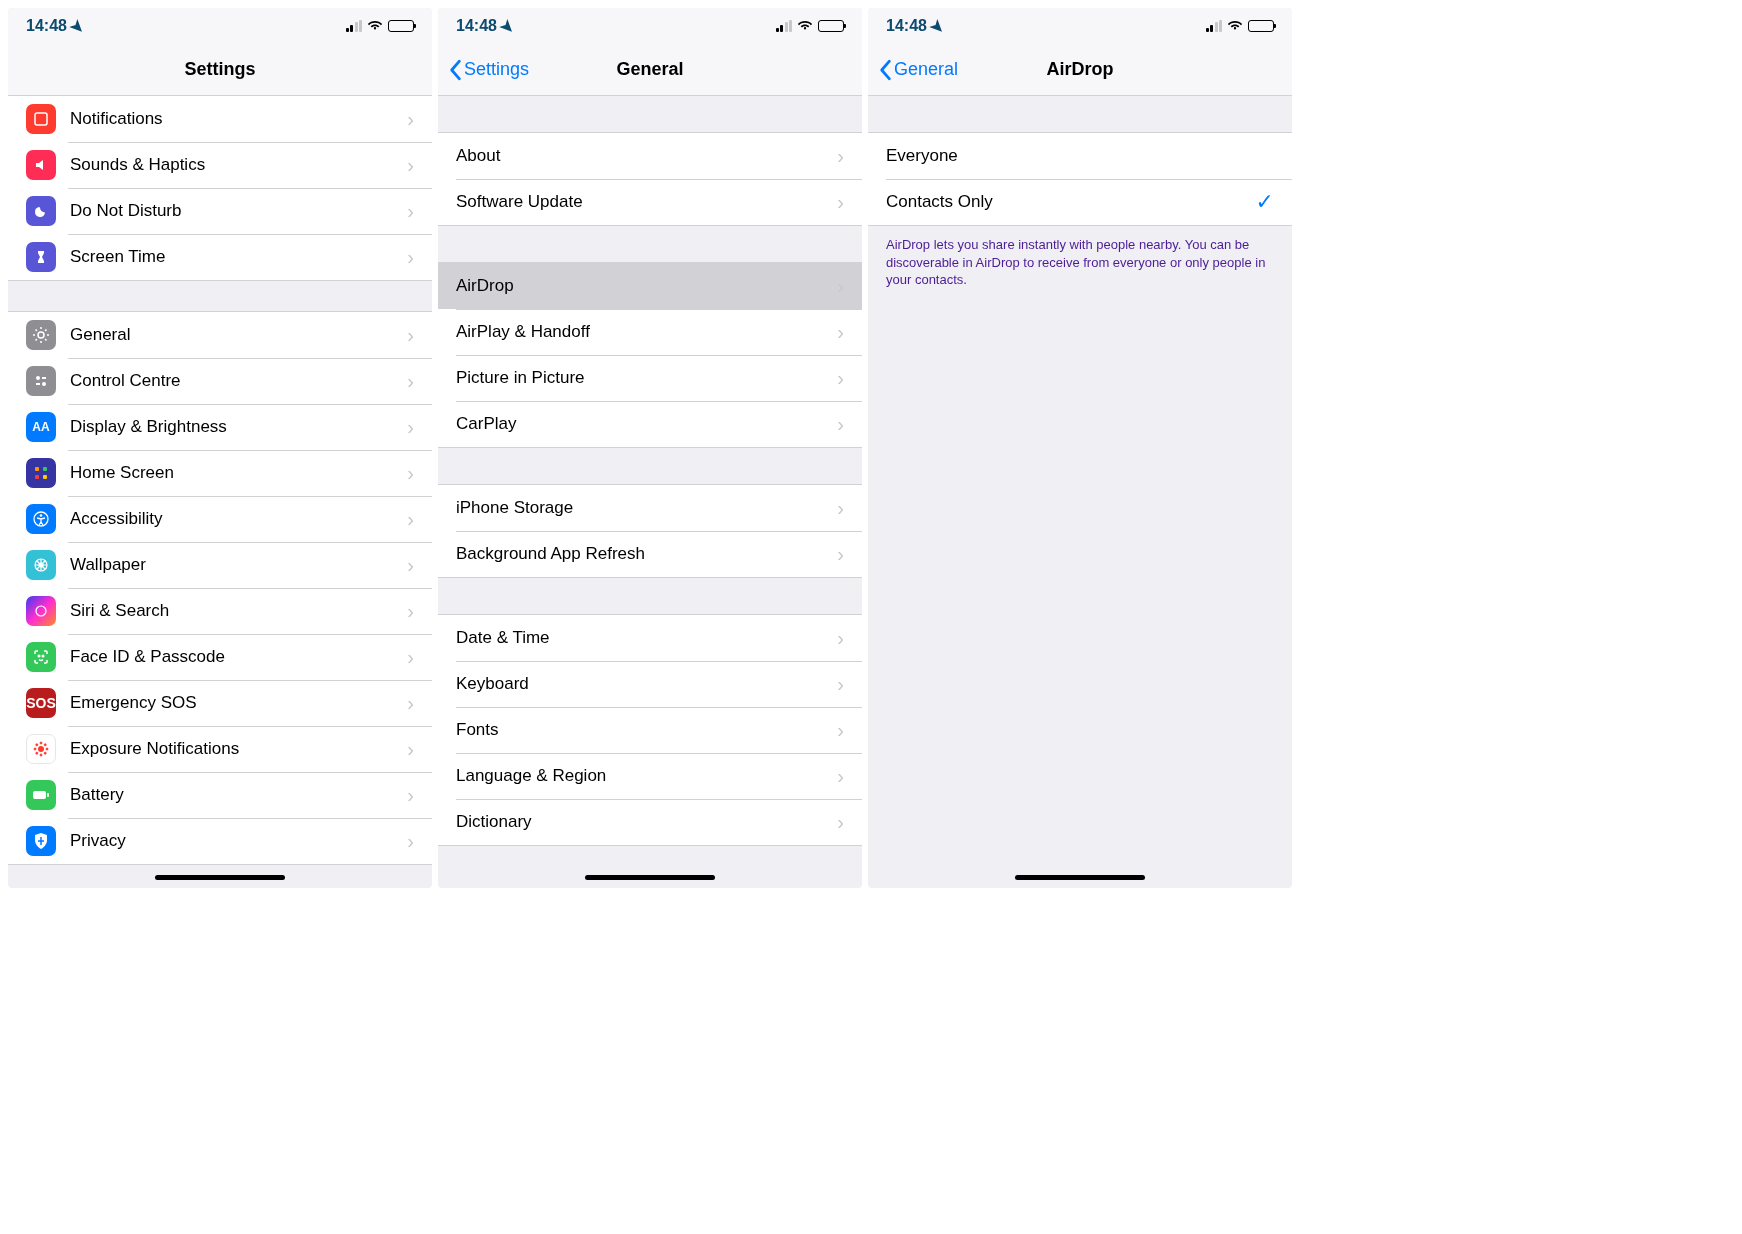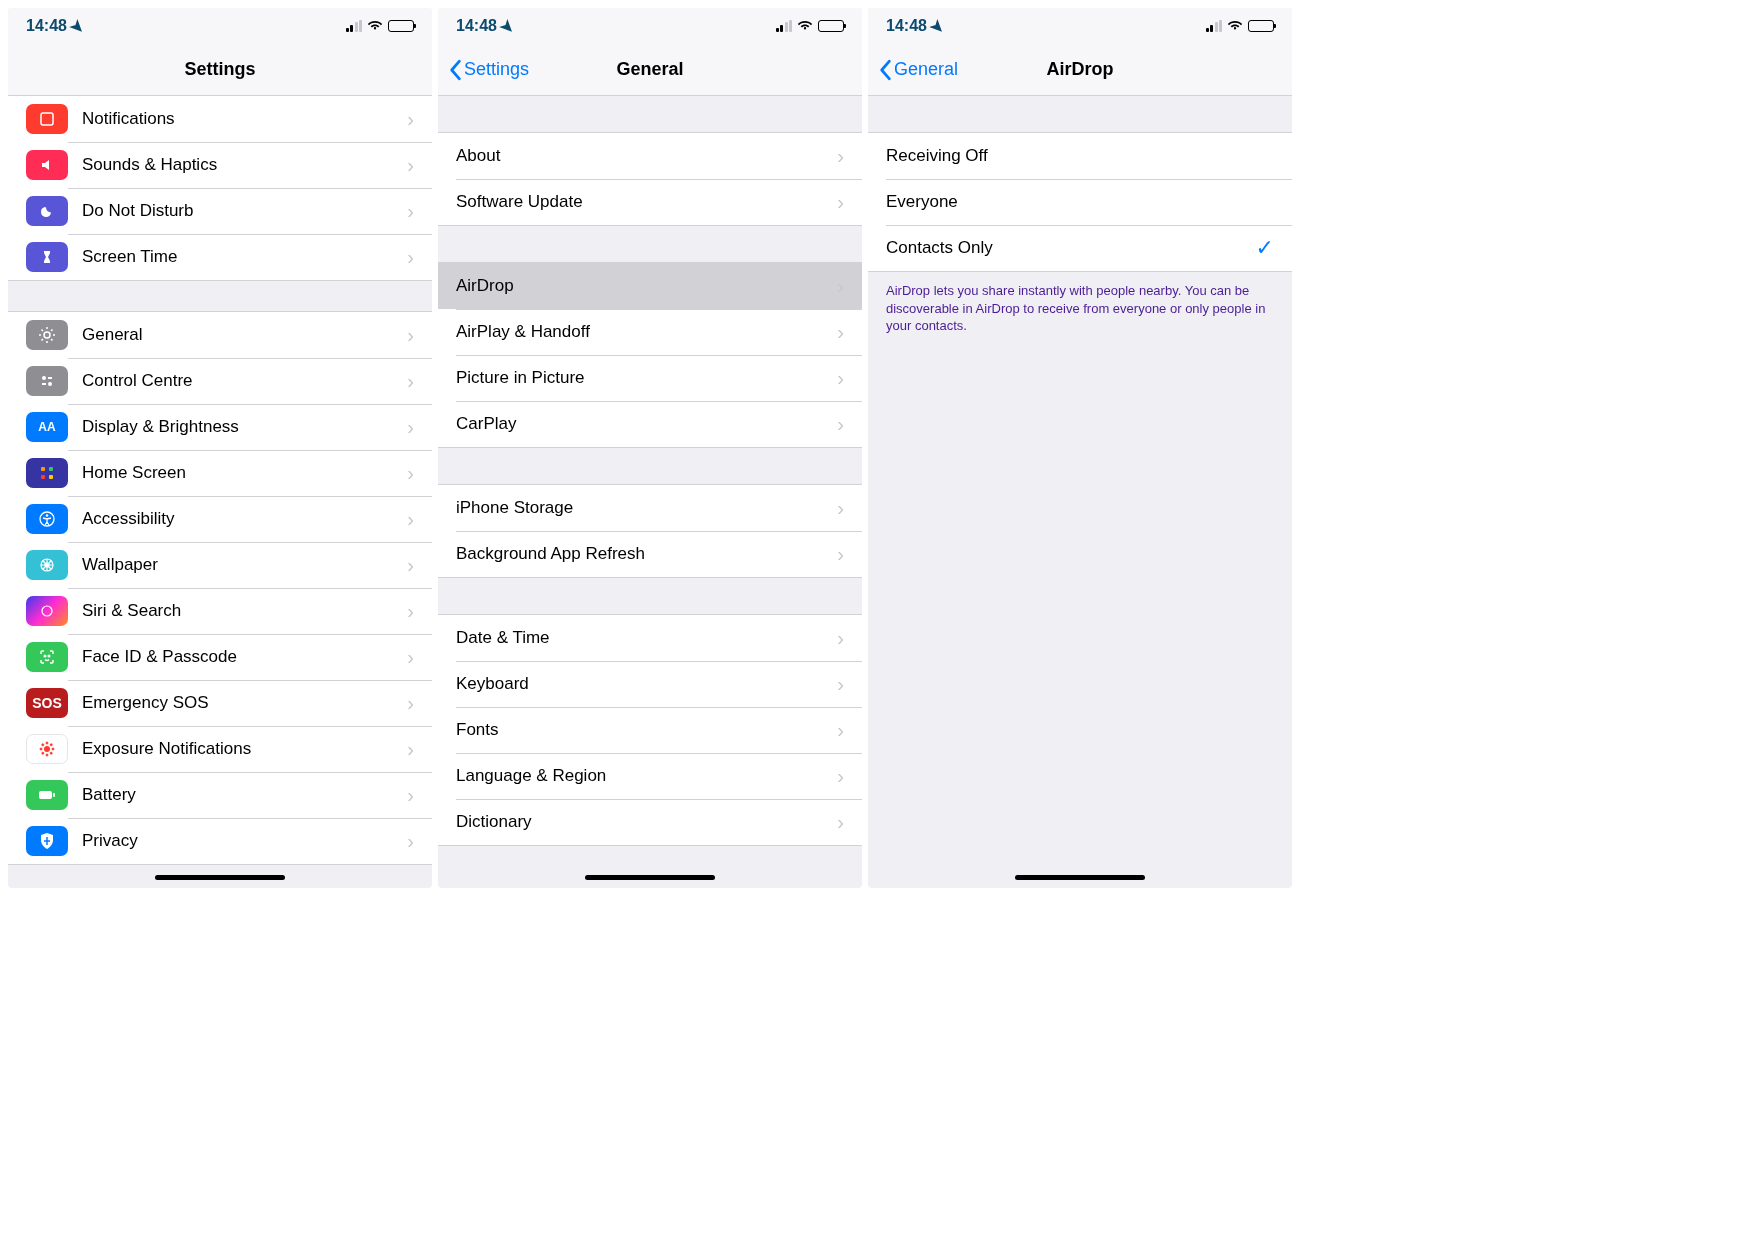--- a/index.html
+++ b/index.html
@@ -70,21 +70,21 @@
     background:#fff;
   }
   .row.pressed { background:#d1d1d6; }
   .row + .row::before {
     content:"";
     position:absolute; top:0; left:18px; right:0;
     height:1px; background:#d1d1d6;
   }
   .row.with-icon + .row.with-icon::before { left: 60px; }
   .row .icon {
-    width:42px; height:30px; border-radius:7px;
+    width:30px; height:30px; border-radius:7px;
     margin-right:14px; flex-shrink:0;
     display:flex; align-items:center; justify-content:center;
     color:#fff; font-size:14px; font-weight:700;
   }
   .row .label { flex:1; }
   .chevron { color:#c7c7cc; font-size:20px; font-weight:300; margin-left:8px;}
   .check { color:#007aff; font-size:22px; }
   .footer-text { font-size:13px; color:#4c1d95; padding:10px 18px 0; line-height:1.35; }
   .home-indicator {
     position:absolute; bottom:8px; left:50%; transform:translateX(-50%);
@@ -435,23 +435,20 @@
           <path d="M10 2L3 10l7 8" stroke="#007aff" stroke-width="2.5" fill="none" stroke-linecap="round" stroke-linejoin="round"></path>
         </svg>
       <span>General</span>
     </div>
     <div class="nav-title">AirDrop</div>
   </div>
   <div class="content">
     <div class="spacer"></div>
     <div class="section">
       <div class="row">
-        <span class="label">Receiving Off</span>
-      </div>
-      <div class="row">
         <span class="label">Everyone</span>
       </div>
       <div class="row">
         <span class="label">Contacts Only</span>
         <span class="check">✓</span>
       </div>
     </div>
     <div class="footer-text">AirDrop lets you share instantly with people nearby. You can be discoverable in AirDrop to receive from everyone or only people in your contacts.</div>
   </div>
   <div class="home-indicator"></div>

